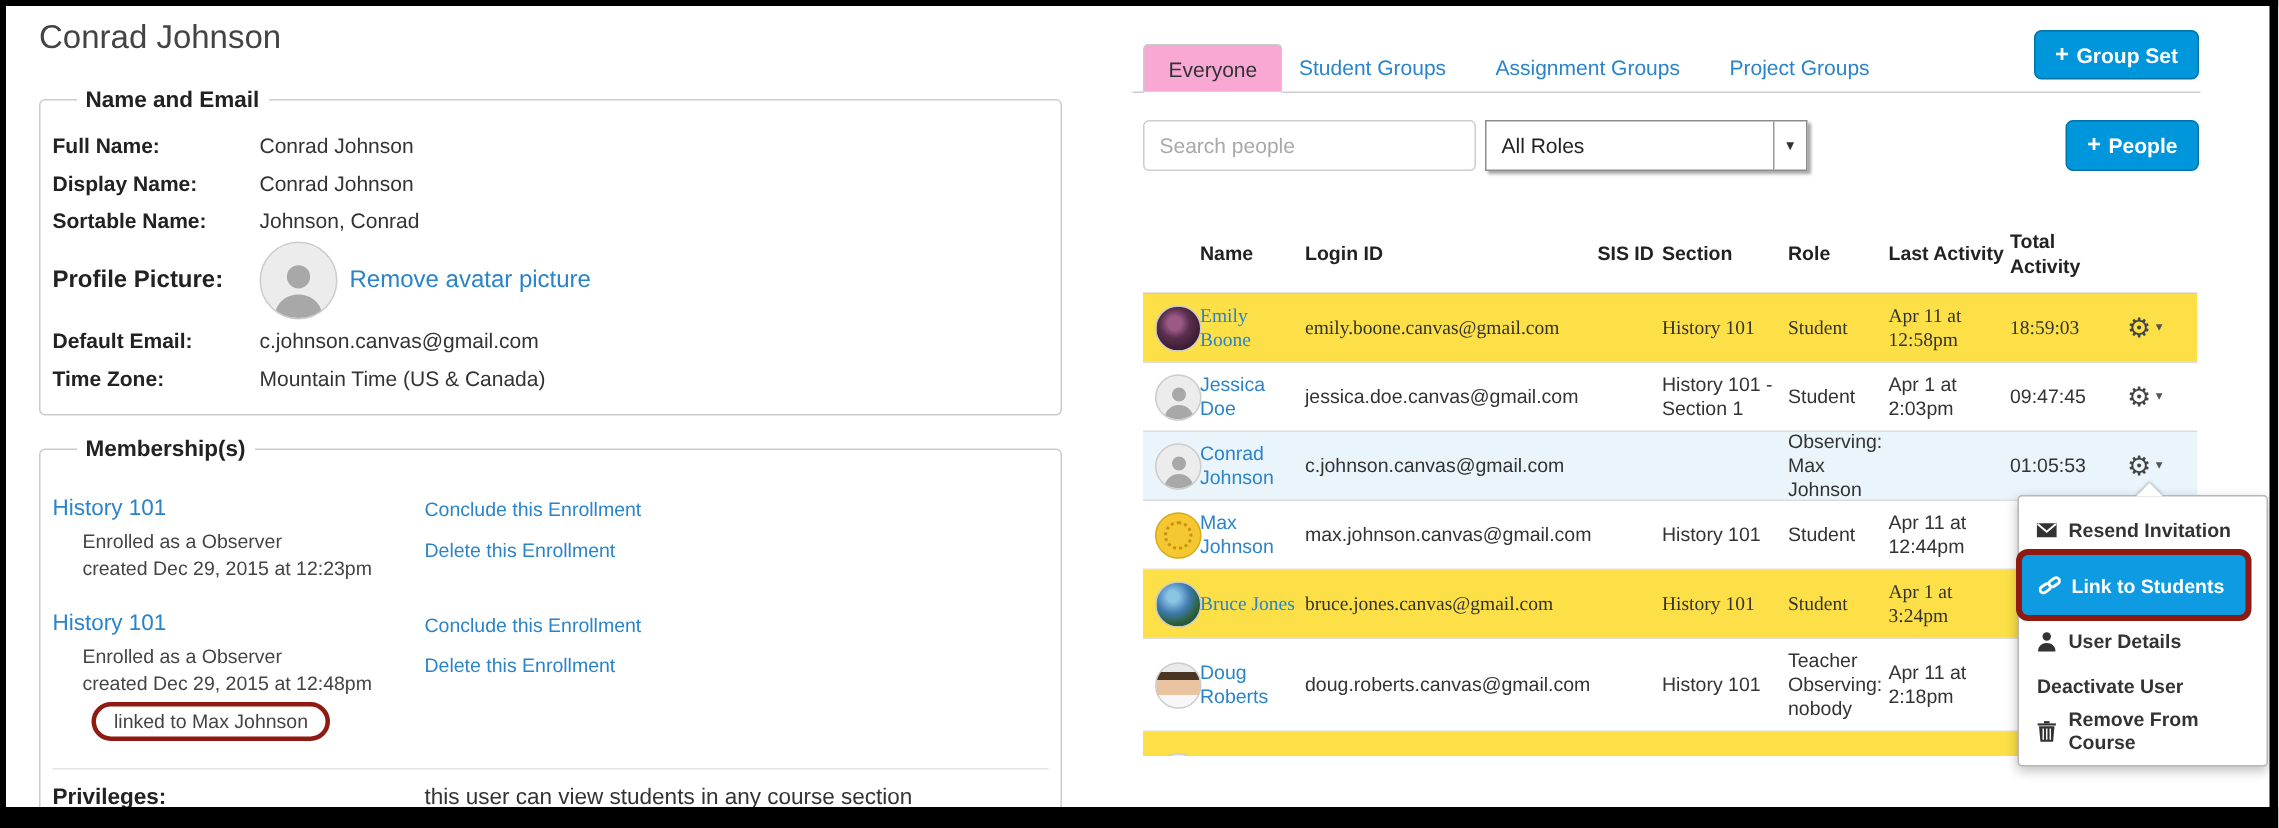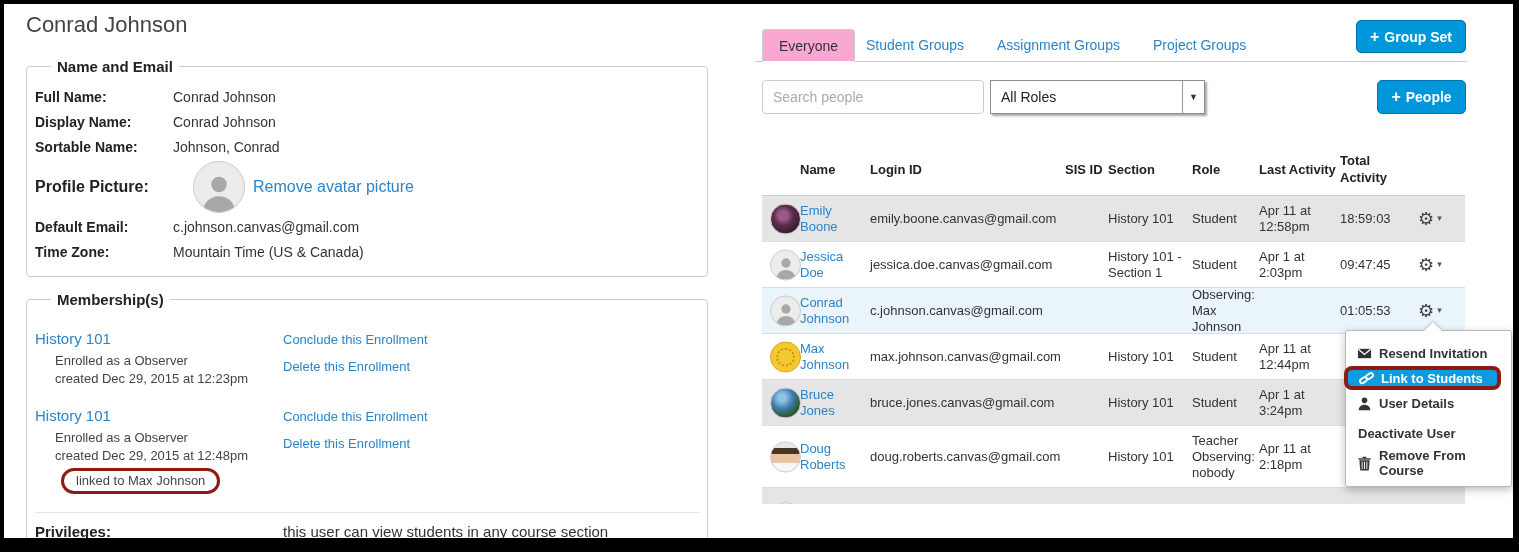--- a/index.html
+++ b/index.html
@@ -17,21 +17,21 @@
   .left-panel { position:absolute; left:26px; top:12px; width:682px; }
   .page-title { font-size:22px; font-weight:400; color:#444; margin-bottom:20px; }
 
   fieldset { border:1px solid #ccc; border-radius:4px; padding:14px 8px 16px 8px; margin-bottom:14px; background:#fff; }
   legend { font-size:15px; font-weight:bold; color:#222; padding:0 6px; margin-left:16px; }
 
   .kv-grid { display:grid; grid-template-columns:138px 1fr; row-gap:9px; font-size:14px; }
   .kv-label { font-weight:bold; color:#222; }
   .kv-value { color:#333; }
 
-  .avatar-row { display:grid; grid-template-columns:138px 1fr; align-items:center; margin:6px 0;gap:20px; }
+  .avatar-row { display:grid; grid-template-columns:138px 1fr; align-items:center; margin:6px 0; }
   .avatar-big { width:52px; height:52px; border-radius:50%; background:#ececec; border:1px solid #ccc; display:inline-flex; align-items:flex-end; justify-content:center; overflow:hidden; vertical-align:middle; }
   .avatar-big svg { width:40px; height:40px; }
   .avatar-cell { display:flex; align-items:center; gap:8px; }
 
   a.lnk { color:#2b84c9; text-decoration:none; cursor:pointer; }
   .link-blue { color:#2b84c9; cursor:pointer; }
 
   .enrollment { display:grid; grid-template-columns:248px 1fr; margin-bottom:18px; }
   .course-link { font-size:15px; color:#2b84c9; margin-bottom:6px; }
   .enr-sub { font-size:13px; color:#444; margin:3px 0 3px 20px; }
@@ -57,21 +57,21 @@
   .search-input::placeholder { color:#a9a9a9; }
 
   .role-select { position:absolute; left:990px; top:80px; width:215px; height:34px; background:#fff; border:1px solid #8d8d8d; box-shadow:2px 2px 2px rgba(0,0,0,0.35); display:flex; align-items:center; font-size:14px; color:#222; padding-left:10px; cursor:pointer; }
   .role-select .arrow-box { position:absolute; right:0; top:0; width:22px; height:100%; border-left:1px solid #999; display:flex; align-items:center; justify-content:center; font-size:9px; color:#333; }
 
   
   .people-table { position:absolute; left:762px; top:145px; width:703px; height:359px; overflow:hidden; font-size:13px; }
   .thead { position:relative; height:51px; border-bottom:1px solid #ccc; font-weight:bold; color:#222; }
   .trow { position:relative; border-bottom:1px solid #ddd; }
   .trow.h46 { height:46px; } .trow.h62 { height:62px; }
-  .trow.stripe { background:#e5e5e5; }
+  .trow.stripe { background:#fde047;font-family:Liberation Serif, serif; }
   .trow.selected { background:#e9f4fb; }
   .cell { position:absolute; top:50%; transform:translateY(-50%); line-height:1.25; }
   .thead .cell { line-height:1.3; }
   .c-av   { left:8px;  width:32px; }
   .c-name { left:38px; width:66px; }
   .c-login{ left:108px;width:196px; }
   .c-sis  { left:303px;width:40px; }
   .c-sec  { left:346px;width:82px; }
   .c-role { left:430px;width:62px; }
   .c-last { left:497px;width:82px; }
@@ -88,21 +88,21 @@
   .av-photo   { background:linear-gradient(180deg,#e9e9e9 0 18%, #4a3523 18% 38%, #eac3a0 38% 72%, #f7f7f7 72% 100%); }
   .gear-wrap { display:flex; align-items:center; gap:3px; cursor:pointer; }
   .gear-glyph { font-size:18px; color:#444; }
   .gear-caret { font-size:9px; color:#555; }
 
   
   .ctx-menu { position:absolute; left:1345px; top:330px; width:167px; background:#fff; border:1px solid #b7b7b7; border-radius:3px; box-shadow:0 3px 8px rgba(0,0,0,0.25); z-index:20; padding:7px 12px 8px 0; }
   .ctx-caret { position:absolute; left:78px; top:-9px; width:0; height:0; border-left:9px solid transparent; border-right:9px solid transparent; border-bottom:9px solid #fff; filter:drop-shadow(0 -1px 1px rgba(0,0,0,0.25)); }
   .menu-item { position:relative; display:flex; align-items:center; gap:7px; height:30px; padding:0 8px 0 10px; font-size:13px; font-weight:bold; color:#333; cursor:pointer; }
   .menu-item .mi-icon { width:16px; height:16px; display:inline-flex; align-items:center; justify-content:center; flex:0 0 16px; }
-  .menu-item.active { background:#0f9be2; color:#fff; border-radius:4px; margin:2px 2px; height:16px; }
+  .menu-item.active { background:#0f9be2; color:#fff; border-radius:4px; margin:2px 2px; height:40px; }
   .menu-item.annotated { box-shadow:0 0 0 4px #8e1a12; }
   .menu-item.no-icon { padding-left:12px; }
   .mi-icon svg { width:15px; height:15px; }
 </style>
 </head>
 <body>
 
 <div class="frame">
 
   <div class="left-panel">

